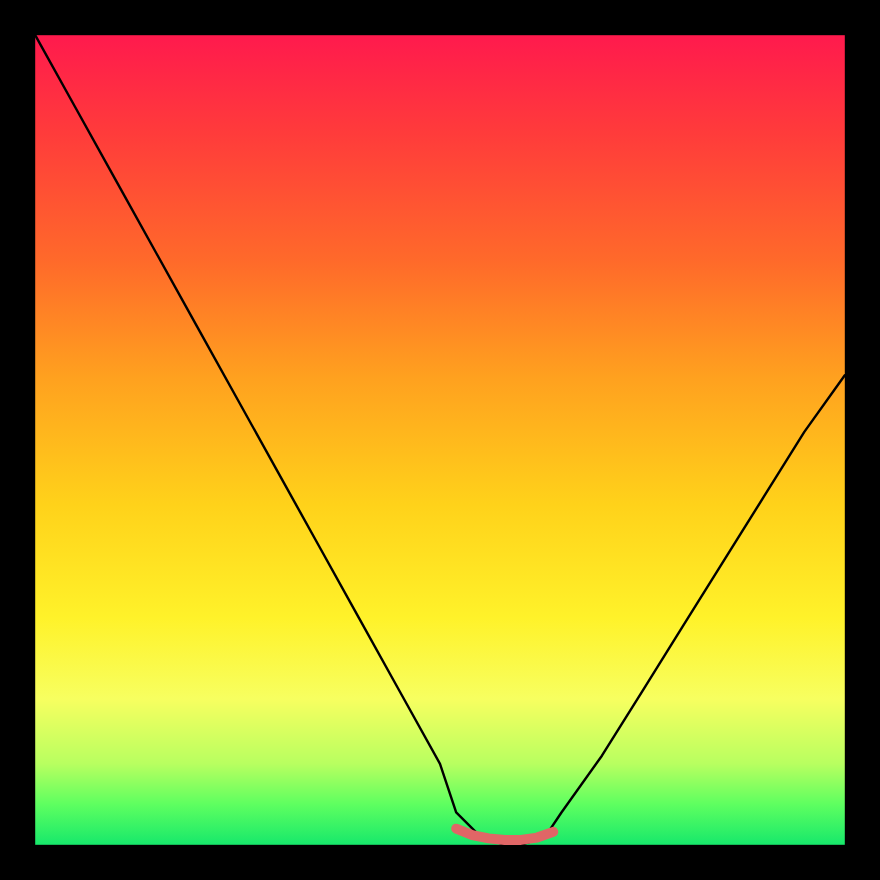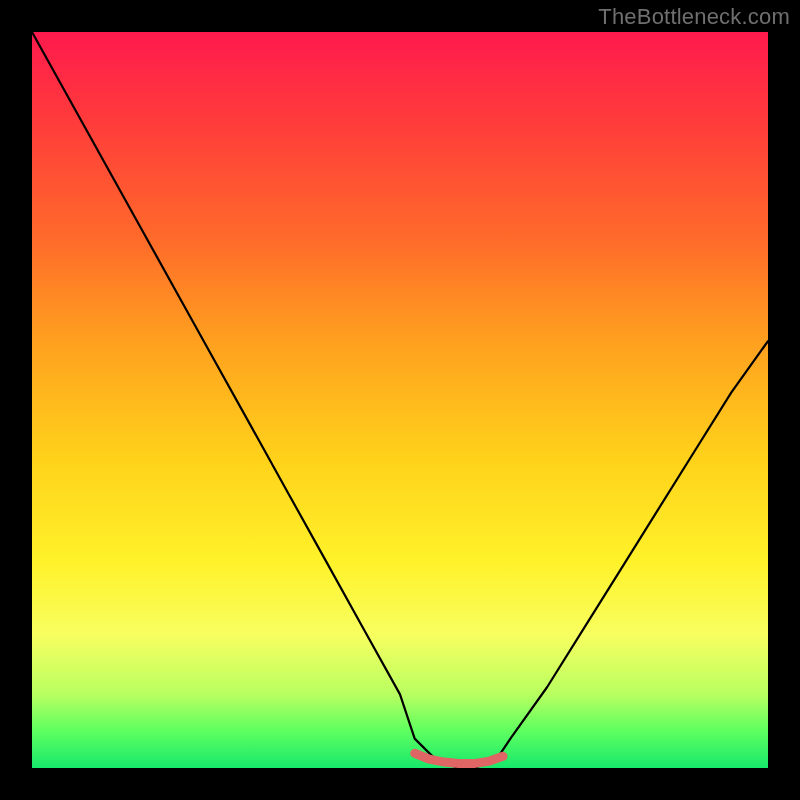--- a/index.html
+++ b/index.html
@@ -62,14 +62,13 @@
 <body>
 
 <div class="frame">
   <div class="plot-area"></div>
 
   <svg class="curve" viewBox="0 0 736 736">
     <path d="M0.0 0.0 L36.8 66.2 L73.6 132.5 L110.4 198.7 L147.2 265.0 L184.0 331.2 L220.8 397.4 L257.6 463.7 L294.4 529.9 L331.2 596.2 L368.0 662.4 L382.7 706.6 L404.8 728.6 L426.9 736.0 L441.6 736.0 L463.7 728.6 L478.4 706.6 L515.2 655.0 L552.0 596.2 L588.8 537.3 L625.6 478.4 L662.4 419.5 L699.2 360.6 L736.0 309.1" id="curve-path" fill="none" stroke="#000000" stroke-width="2.2" stroke-linecap="round" stroke-linejoin="round"></path>
     <path d="M382.7 721.3 L397.4 727.2 L412.2 730.1 L426.9 731.6 L441.6 731.6 L456.3 729.4 L471.0 724.2" id="highlight-path" fill="none" stroke="#e06666" stroke-width="9" stroke-linecap="round" stroke-linejoin="round"></path>
   </svg>
 
-  <div class="watermark">TheBottleneck.com</div>
 </div>
 
 </body></html>

